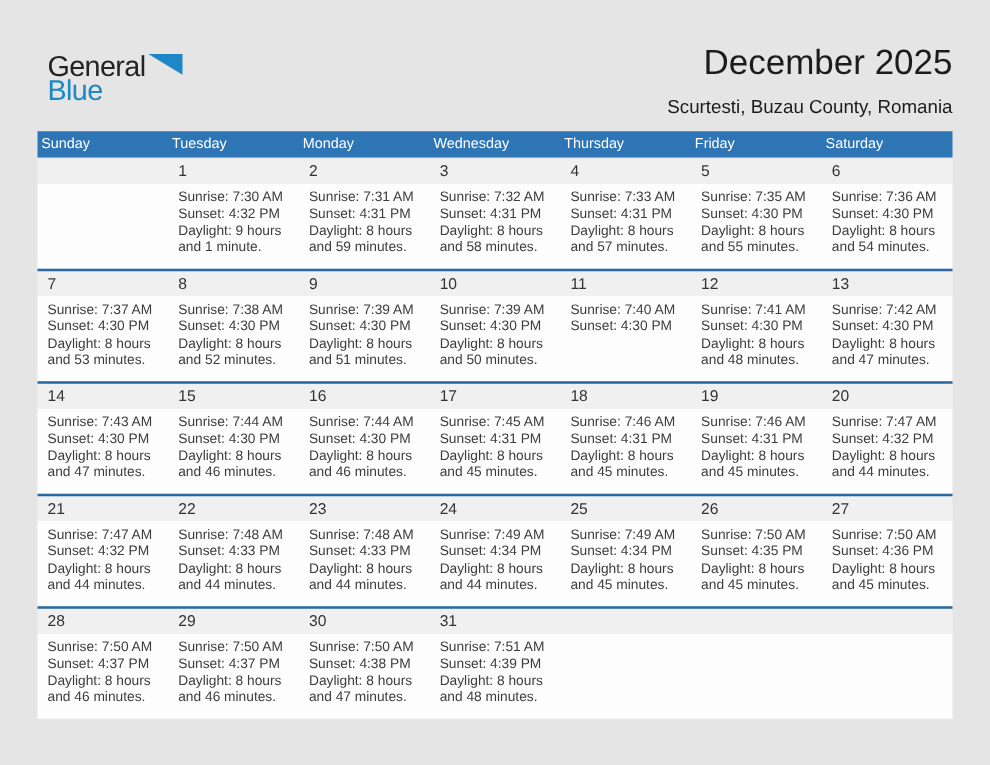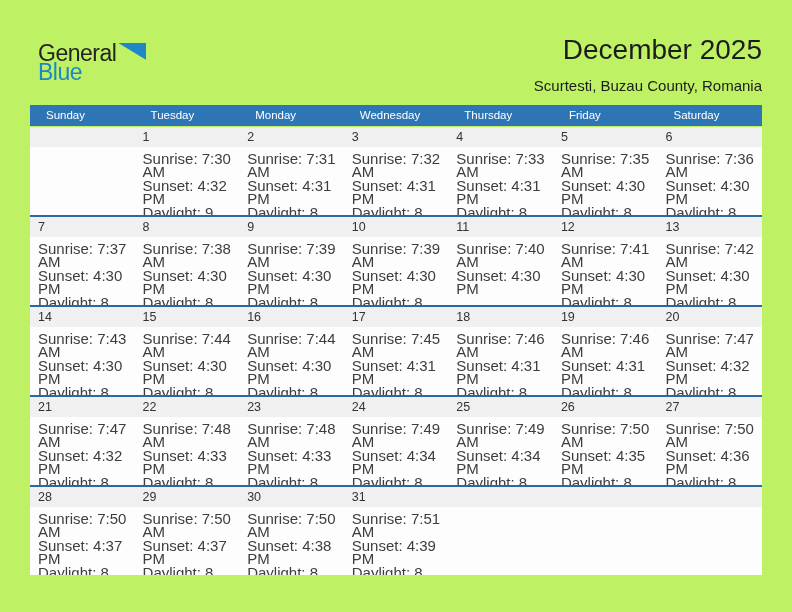--- a/index.html
+++ b/index.html
@@ -1,46 +1,46 @@
 <!DOCTYPE html>
 <html><head>
 <meta charset="utf-8">
 <style>
   html,body { margin:0; padding:0; background:#ffffff; }
   .page {
-    position:relative; width:792px; height:612px; background:#bef264;
+    position:relative; width:792px; height:612px; background:#e5e5e5;
     font-family:"Liberation Sans", sans-serif; overflow:hidden;
   }
   
   .logo { position:absolute; top:42px; left:38px; line-height:1; }
   .logo-line1 { display:flex; align-items:flex-start; }
   .logo-general { font-size:23px; color:#232323; letter-spacing:-0.5px; }
   .logo-triangle {
     width:28px; height:17px; margin-left:2px; margin-top:1px;
     background:#1e87c8; clip-path:polygon(0 0, 100% 0, 100% 100%);
   }
   .logo-blue { font-size:23px; color:#1e87c8; letter-spacing:-0.5px; margin-top:-4px; }
   
   .title { position:absolute; top:34px; right:30px; font-size:28px; color:#1c1c1c; }
   .subtitle { position:absolute; top:77px; right:30px; font-size:15px; color:#1c1c1c; }
   
   .calendar { position:absolute; top:105px; left:30px; width:732px; }
   .head-row { display:flex; background:#2e75b6; height:21px; }
   .head-cell {
     flex:1; color:#ffffff; font-size:11.5px; line-height:21px;
-    padding-left:16px; box-sizing:border-box; overflow:hidden; white-space:nowrap;
+    padding-left:3px; box-sizing:border-box; overflow:hidden; white-space:nowrap;
   }
   .week {
     display:flex; height:88px; border-top:2px solid #2969a3;
     background:linear-gradient(to bottom, #f0f0f0 0px, #f0f0f0 20px, #fdfdfd 20px);
   }
   .week.first { border-top:none; margin-top:1px; }
   .day-cell { flex:1; padding:0 5px 0 8px; box-sizing:border-box; overflow:hidden; }
   .date-num { height:20px; line-height:20px; font-size:12.5px; color:#333333; }
-  .day-lines { padding-top:5px; font-size:15px; line-height:13.4px; color:#3d3d3d; }
+  .day-lines { padding-top:5px; font-size:11px; line-height:13.4px; color:#3d3d3d; }
 </style>
 </head>
 <body>
 
 <div class="page">
 
   <div class="logo">
     <div class="logo-line1">
       <span class="logo-general">General</span>
       <span class="logo-triangle"></span>

